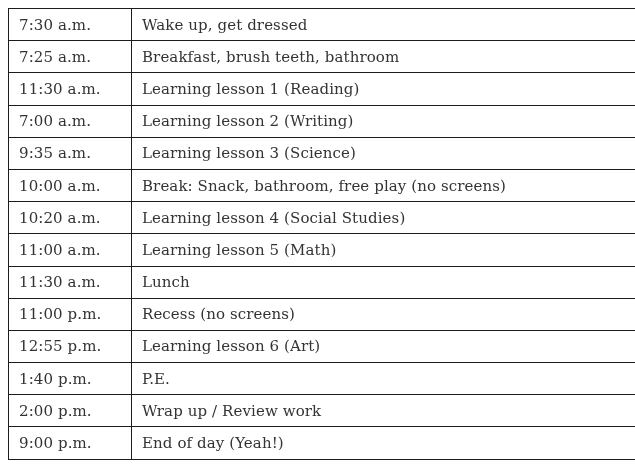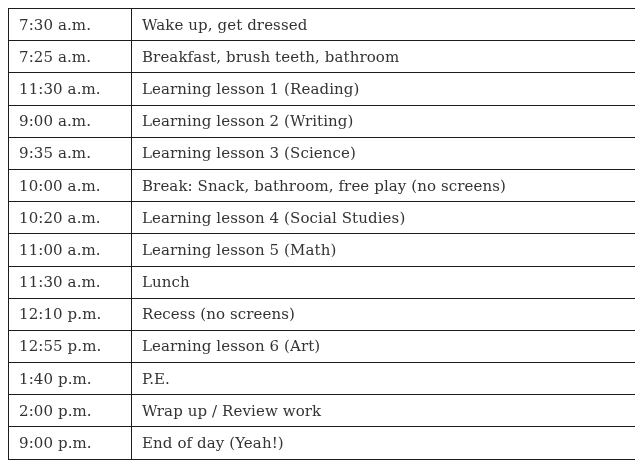--- a/index.html
+++ b/index.html
@@ -52,21 +52,21 @@
         </tr>
         <tr>
           <td class="time-cell">7:25 a.m.</td>
           <td class="activity-cell">Breakfast, brush teeth, bathroom</td>
         </tr>
         <tr>
           <td class="time-cell">11:30 a.m.</td>
           <td class="activity-cell">Learning lesson 1 (Reading)</td>
         </tr>
         <tr>
-          <td class="time-cell">9:00 a.m.</td>
+          <td class="time-cell">7:00 a.m.</td>
           <td class="activity-cell">Learning lesson 2 (Writing)</td>
         </tr>
         <tr>
           <td class="time-cell">9:35 a.m.</td>
           <td class="activity-cell">Learning lesson 3 (Science)</td>
         </tr>
         <tr>
           <td class="time-cell">10:00 a.m.</td>
           <td class="activity-cell">Break: Snack, bathroom, free play (no screens)</td>
         </tr>
@@ -76,21 +76,21 @@
         </tr>
         <tr>
           <td class="time-cell">11:00 a.m.</td>
           <td class="activity-cell">Learning lesson 5 (Math)</td>
         </tr>
         <tr>
           <td class="time-cell">11:30 a.m.</td>
           <td class="activity-cell">Lunch</td>
         </tr>
         <tr>
-          <td class="time-cell">12:10 p.m.</td>
+          <td class="time-cell">11:00 p.m.</td>
           <td class="activity-cell">Recess (no screens)</td>
         </tr>
         <tr>
           <td class="time-cell">12:55 p.m.</td>
           <td class="activity-cell">Learning lesson 6 (Art)</td>
         </tr>
         <tr>
           <td class="time-cell">1:40 p.m.</td>
           <td class="activity-cell">P.E.</td>
         </tr>

